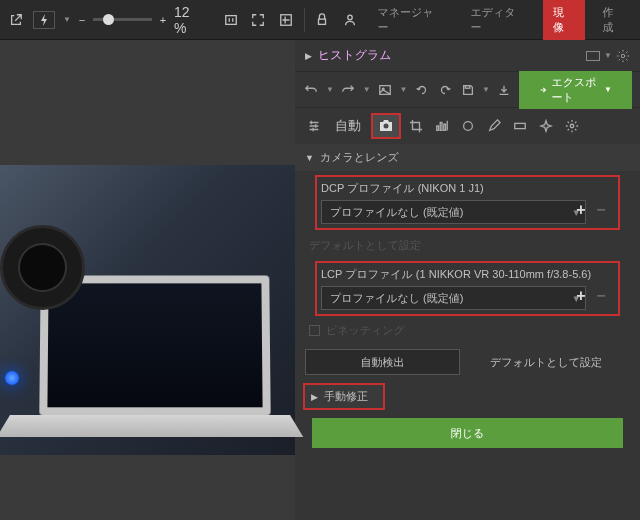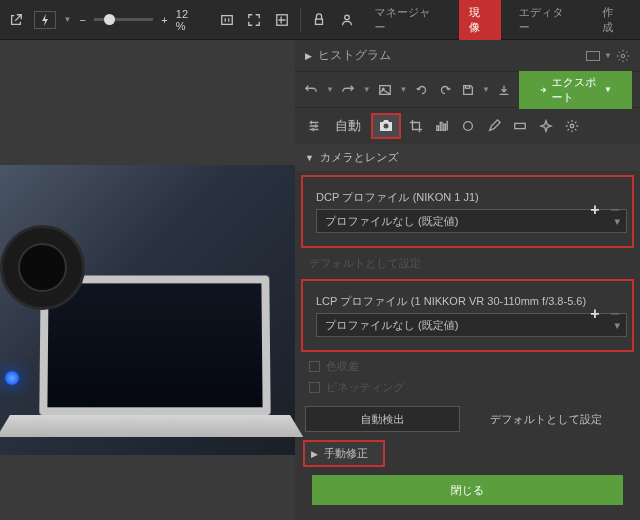--- a/index.html
+++ b/index.html
@@ -4,55 +4,55 @@
 <style>
 *{margin:0;padding:0;box-sizing:border-box;font-family:"Meiryo","Hiragino Sans",sans-serif;font-size:11px}
 body{background:#2a2a2a;width:640px;height:520px;overflow:hidden;color:#c0c0c0}
 .top{height:40px;background:#2a2a2a;display:flex;align-items:center;padding:0 6px;gap:8px;border-bottom:1px solid #1a1a1a}
 .ibtn{width:20px;height:20px;display:flex;align-items:center;justify-content:center;cursor:pointer;color:#c0c0c0}
 .ibtn svg{width:14px;height:14px;fill:none;stroke:currentColor;stroke-width:1.5}
 .flash{border:1px solid #555;width:22px;height:18px;display:flex;align-items:center;justify-content:center}
 .chev{font-size:8px;color:#888}
 .slider{width:60px;height:3px;background:#555;position:relative}
 .slider::before{content:"";position:absolute;left:10px;top:-4px;width:11px;height:11px;background:#ddd;border-radius:50%}
-.zoom{color:#ccc;font-size:11px}
+.zoom{color:#ccc;font-size:14px}
 .sp{flex:1}
 .divv{width:1px;height:24px;background:#444}
 .tab{padding:6px 10px;color:#999;cursor:pointer}
 .tab.act{background:#c73030;color:#fff}
 .main{display:flex;height:480px}
 .view{width:295px;background:#3a3a3a;display:flex;align-items:center;justify-content:center}
 .photo{width:295px;height:290px;background:linear-gradient(135deg,#4a5565 0%,#2a3240 40%,#1a1f28 100%);position:relative;margin-top:60px}
 .laptop{position:absolute;bottom:0;left:10px;right:-20px;height:180px}
 .screen{position:absolute;top:0;left:30px;width:230px;height:140px;background:#0a0f18;border:8px solid #c5c5c5;border-radius:4px;transform:perspective(400px) rotateX(2deg)}
 .screen::before{content:"";position:absolute;inset:0;background:linear-gradient(180deg,#0f1520,#050810)}
 .kb{position:absolute;bottom:0;left:0;width:280px;height:40px;background:linear-gradient(#d5d5d5,#b5b5b5);transform:perspective(400px) rotateX(60deg);transform-origin:top}
 .lens{position:absolute;left:0;top:60px;width:85px;height:85px;background:#1a1a1a;border-radius:50%;border:3px solid #2a2a2a}
 .lens::before{content:"";position:absolute;inset:15px;background:#0a0a0a;border-radius:50%;border:2px solid #333}
 .led{position:absolute;left:5px;bottom:70px;width:14px;height:14px;background:radial-gradient(#6af,#04f);border-radius:50%;box-shadow:0 0 15px #05f}
 .panel{width:345px;background:#353535;overflow-y:auto}
 .phead{height:32px;background:#353535;display:flex;align-items:center;padding:0 10px;border-bottom:1px solid #2a2a2a}
 .phead .tri{font-size:9px;margin-right:6px;color:#c0c0c0}
-.phead .ttl{flex:1;color:#a3a3a3;font-size:12px}
+.phead .ttl{flex:1;color:#f0abfc;font-size:12px}
 .phead .ric{display:flex;gap:4px;align-items:center}
 .sq{width:14px;height:10px;border:1px solid #888}
 .gear{width:14px;height:14px}
 .trow{height:36px;display:flex;align-items:center;padding:0 8px;gap:6px;border-bottom:1px solid #2a2a2a}
 .tool{width:22px;height:22px;display:flex;align-items:center;justify-content:center;color:#aaa;cursor:pointer}
 .tool svg{width:14px;height:14px;fill:none;stroke:currentColor;stroke-width:1.5}
 .export{background:#5a9e3e;color:#fff;padding:4px 20px;display:flex;align-items:center;gap:4px;cursor:pointer}
 .trow2{height:36px;display:flex;align-items:center;padding:0 8px;gap:4px}
 .auto{padding:3px 6px;color:#c0c0c0;font-size:13px}
 .hl{border:2px solid #c73030}
 .cam{width:30px;height:26px;display:flex;align-items:center;justify-content:center;background:#4a4a4a}
 .sect{padding:6px 10px;background:#3a3a3a;color:#c0c0c0;font-size:12px;display:flex;align-items:center}
 .sect .tri{font-size:9px;margin-right:6px}
-.box{margin:4px 6px;padding:13px;position:relative}
+.box{margin:4px 20px;padding:4px;position:relative}
 .lbl{color:#c0c0c0;font-size:11px;margin-bottom:4px}
-.dd{background:#2a2a2a;border:1px solid #555;height:24px;display:flex;align-items:center;padding:0 8px;color:#c0c0c0;position:relative;width:311px}
+.dd{background:#2a2a2a;border:1px solid #555;height:24px;display:flex;align-items:center;padding:0 8px;color:#c0c0c0;position:relative;width:265px}
 .dd::after{content:"▾";position:absolute;right:6px;color:#888}
 .pm{position:absolute;right:8px;top:24px;display:flex;gap:2px}
 .pm span{width:18px;height:18px;display:flex;align-items:center;justify-content:center;color:#ddd;font-size:16px;font-weight:bold}
 .dim{color:#555;font-size:11px;padding:4px 14px}
 .btnrow{display:flex;gap:2px;padding:8px 10px;}
 .btn{flex:1;height:26px;background:#2a2a2a;border:1px solid #555;display:flex;align-items:center;justify-content:center;color:#c0c0c0;cursor:pointer}
 .close{margin:8px 17px;height:30px;background:#5a9e3e;color:#fff;display:flex;align-items:center;justify-content:center;cursor:pointer;font-size:12px}
 .chk{display:flex;align-items:center;gap:6px;padding:3px 14px;color:#555}
 .cb{width:11px;height:11px;border:1px solid #555}
 </style>
@@ -100,22 +100,22 @@
         <path d="M5 7V4a3 3 0 016 0v3"></path>
       </svg>
     </div>
   <div class="ibtn">
       <svg viewBox="0 0 16 16">
         <circle cx="8" cy="5" r="2.5"></circle>
         <path d="M3 14c0-3 2-4.5 5-4.5s5 1.5 5 4.5"></path>
       </svg>
     </div>
   <div class="tab">マネージャー</div>
+  <div class="tab">エディター</div>
   <div class="tab act">現像</div>
-  <div class="tab">エディター</div>
   <div class="tab">作成</div>
 </div>
 
 <div class="main">
   <div class="view">
     <div class="photo">
       <div class="laptop">
           <div class="screen"></div>
           <div class="kb"></div>
         </div>
@@ -264,24 +264,20 @@
           <span>プロファイルなし (既定値)</span>
         </div>
       <div class="pm">
           <span>+</span>
           <span style="color:#666">−</span>
         </div>
     </div>
 
     <div class="chk">
         <div class="cb"></div>
-        <span>色収差</span>
-      </div>
-    <div class="chk">
-        <div class="cb"></div>
         <span>ビネッティング</span>
       </div>
 
     <div class="btnrow">
       <div class="btn hl" style="flex:0 0 155px">
           <span>自動検出</span>
         </div>
       <div class="btn" style="border:none;background:none">
           <span>デフォルトとして設定</span>
         </div>

